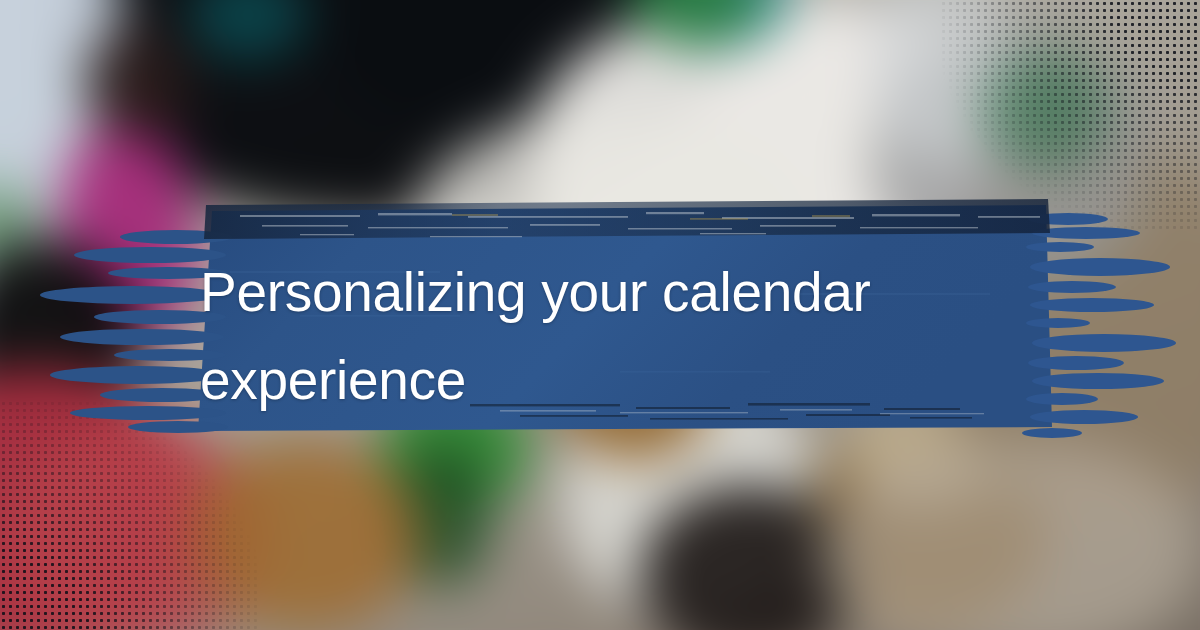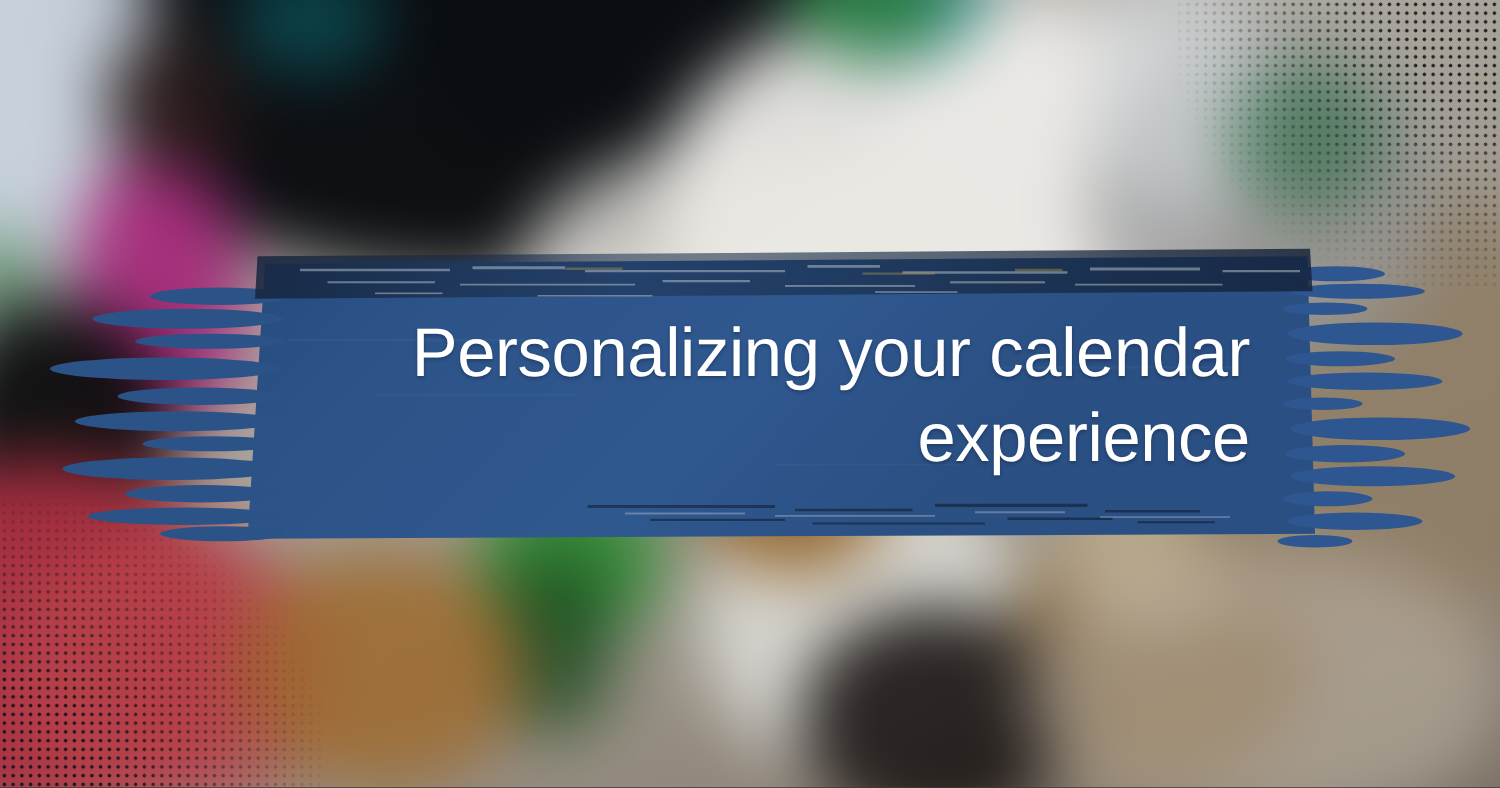--- a/index.html
+++ b/index.html
@@ -72,24 +72,24 @@
     height: 100%;
     display: block;
   }
 
   
   .title {
     position: absolute;
     left: 0;
     top: 248px;
     width: 1200px;
-    text-align: right;
+    text-align: left;
     color: #ffffff;
     font-size: 55px;
-    line-height: 68px;
+    line-height: 88px;
     font-weight: 400;
     letter-spacing: -0.3px;
     padding: 0 200px;
     box-sizing: border-box;
     text-shadow: 0 1px 3px rgba(8,20,38,0.35);
     white-space: pre-line;
   }
 </style>
 </head>
 <body>

